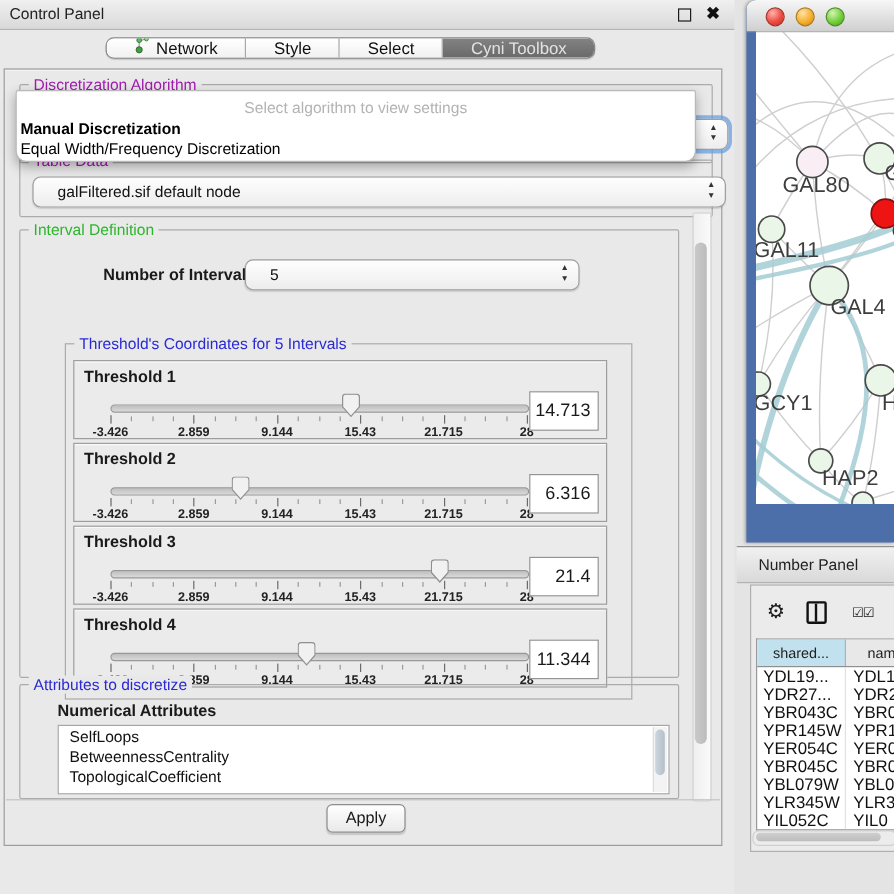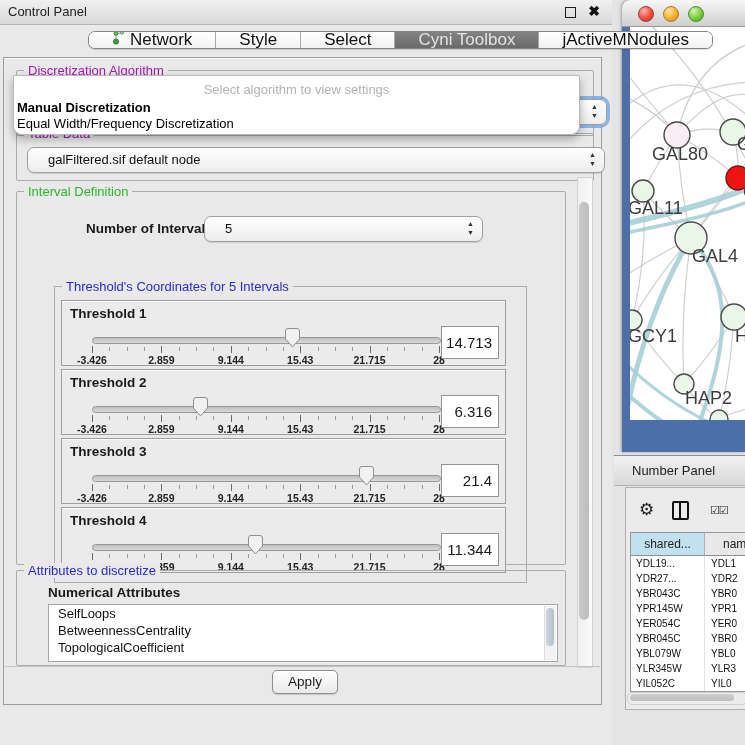--- a/index.html
+++ b/index.html
@@ -8,21 +8,21 @@
   .abs{position:absolute;}
 
   
   #titlebar{left:0;top:0;width:612px;height:24px;background:linear-gradient(#f0f0f0,#d9d9d9);border-bottom:1px solid #b4b4b4;}
   #titlebar .title{position:absolute;left:8px;top:4px;font-size:13px;color:#222;}
   #float-btn{position:absolute;right:36px;top:7px;width:9px;height:9px;border:1.6px solid #1c1c1c;background:transparent;}
   #close-btn{position:absolute;right:12px;top:3px;font-size:14px;font-weight:bold;color:#111;}
 
   
   .tabstrip{display:flex;border:1px solid #858585;border-radius:7px;overflow:hidden;background:#fdfdfd;box-shadow:0 1px 1px rgba(0,0,0,.15);}
-  .tab{height:16px;line-height:24px;padding:0 23px;font-size:17px;background:linear-gradient(#ffffff,#f1f1f1);color:#111;border-left:1px solid #a8a8a8;white-space:nowrap;display:flex;align-items:center;gap:5px;}
+  .tab{height:16px;line-height:24px;padding:0 23px;font-size:14px;background:linear-gradient(#ffffff,#f1f1f1);color:#111;border-left:1px solid #a8a8a8;white-space:nowrap;display:flex;align-items:center;gap:5px;}
   .tab:first-child{border-left:none;}
   .tab.selected{background:linear-gradient(#828282,#6a6a6a);color:#e3e3e3;}
   #top-tabs{left:88px;top:31px;}
   #bottom-tabs{left:133px;top:700px;z-index:6;}
 
   
   #content{left:3px;top:57px;width:597px;height:646px;border:1px solid #9d9d9d;background:#e9e9e9;box-shadow:inset 0 1px 0 #f7f7f7;}
   .group{position:absolute;border:1px solid #ababab;border-radius:2px;}
   .group-title{position:absolute;top:-8px;left:7px;background:#e9e9e9;padding:0 4px;font-size:13px;color:#a21caf;}
   .gt-green{color:#2db52d;}
@@ -97,21 +97,21 @@
   #cols-ic{position:absolute;left:46px;top:13px;width:13px;height:15px;border:2px solid #111;border-radius:2px;}
   #cols-ic:after{content:"";position:absolute;left:5px;top:0;bottom:0;width:2px;background:#111;}
   #checks-ic{position:absolute;left:84px;top:16px;font-size:11px;letter-spacing:-1px;color:#222;}
 
   #tp-table{left:630px;top:532px;width:140px;height:158px;background:#fff;border:1px solid #999;border-right:none;}
   .tp-hrow{display:flex;height:22px;border-bottom:1px solid #8f8f8f;}
   .tp-hcell{box-sizing:border-box;height:22px;line-height:22px;font-size:12px;color:#222;text-align:center;overflow:hidden;white-space:nowrap;}
   .tp-hcell.c1{width:74px;background:#c2e1ef;border-right:1px solid #9db6c2;}
   .tp-hcell.c2{width:66px;background:#e8e8e8;}
   .tp-row{display:flex;height:15px;}
-  .tp-cell{box-sizing:border-box;height:15px;line-height:15px;font-size:10px;color:#111;white-space:nowrap;overflow:hidden;}
+  .tp-cell{box-sizing:border-box;height:15px;line-height:15px;font-size:14px;color:#111;white-space:nowrap;overflow:hidden;}
   .tp-cell.c1{width:74px;padding-left:5px;border-right:1px solid #e2e2e2;}
   .tp-cell.c2{width:66px;padding-left:6px;}
   #tp-hscroll{left:627px;top:692px;width:118px;height:11px;background:#ececec;border:1px solid #cfcfcf;border-radius:5px;}
   #tp-hscroll .thumb{position:absolute;left:2px;top:1px;width:104px;height:7px;border-radius:4px;background:linear-gradient(#cfcfcf,#bdbdbd);}
 
   svg text{font-family:"Liberation Sans",sans-serif;}
 </style>
 </head>
 <body>
 
@@ -254,23 +254,20 @@
         <span>Network</span>
       </div>
       <div class="tab">
         <span>Style</span>
       </div>
       <div class="tab">
         <span>Select</span>
       </div>
       <div class="tab selected">
         <span>Cyni Toolbox</span>
-      </div>
-      <div class="tab">
-        <span>jActiveMNodules</span>
       </div>
     </div>
 
   <div class="abs" id="content">
 
     <div class="group" id="algo-group">
       <span class="group-title">Discretization Algorithm</span>
       <div class="combo" id="algo-combo">
         <span class="arrows">▲<br>▼</span>
       </div>

